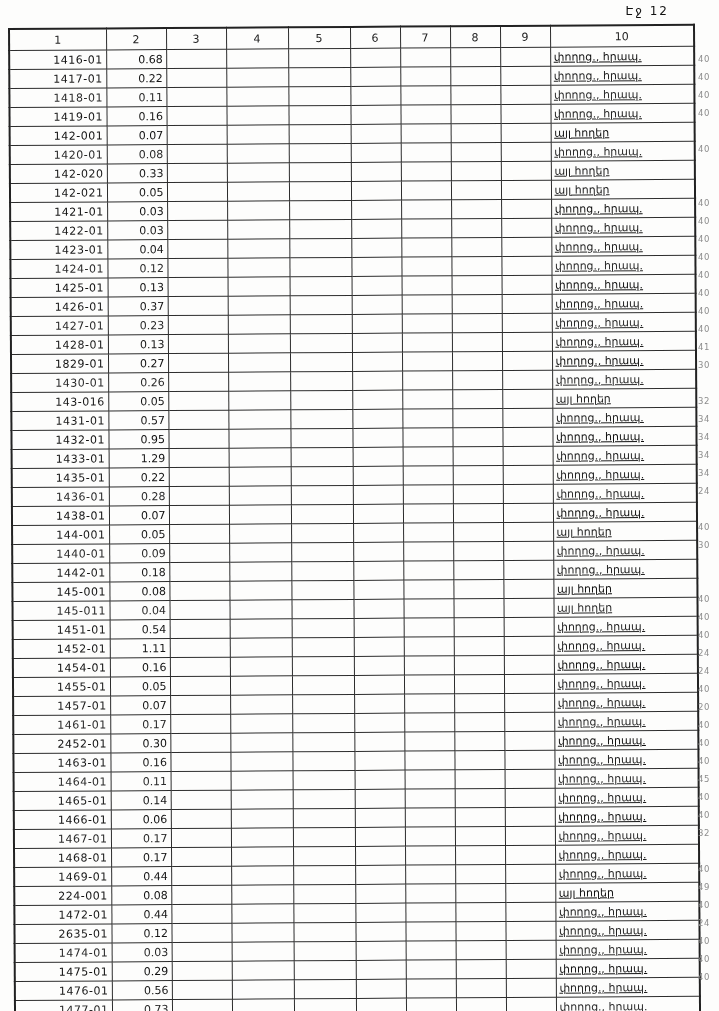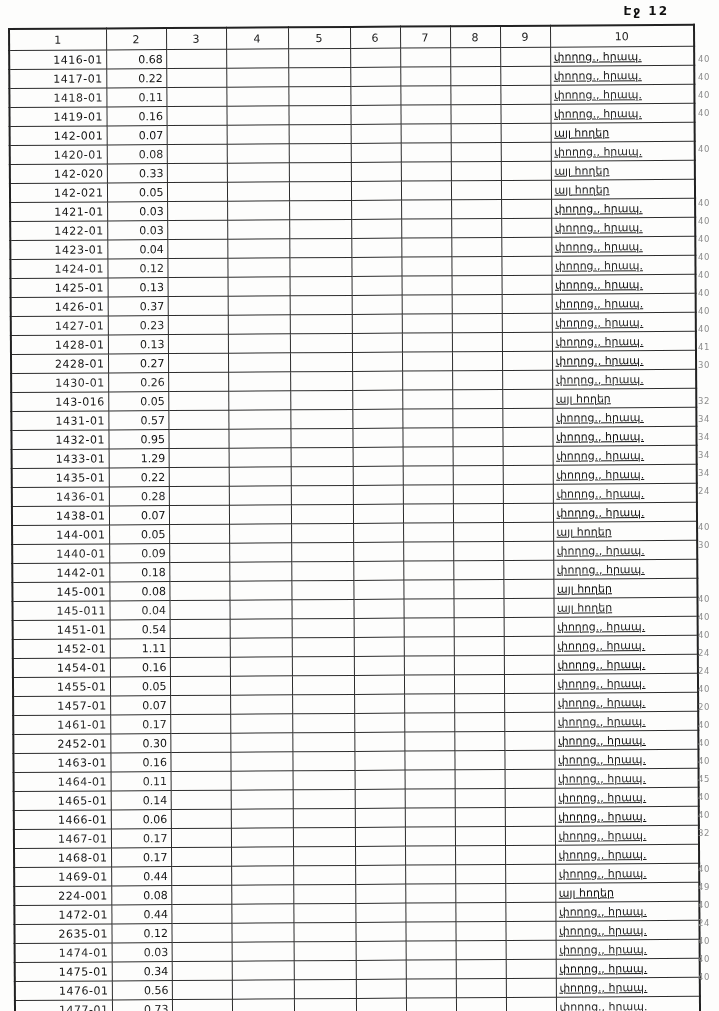--- a/index.html
+++ b/index.html
@@ -7,21 +7,21 @@
     width:719px;height:1011px;
     background:#fdfdfc;
     font-family:"DejaVu Sans","Liberation Sans",sans-serif;
     color:#171717;
     overflow:hidden;
     position:relative;
     -webkit-font-smoothing:antialiased;
   }
   .page-label{
     position:absolute;top:4px;right:50px;
-    font-size:12px;font-weight:bold;letter-spacing:2px;
+    font-size:12px;font-weight:normal;letter-spacing:2px;
     color:#111;
   }
   .scan-wrap{
     position:absolute;left:8px;top:28px;
     transform:rotate(-0.35deg);
     transform-origin:left top;
   }
   table.doc{
     border-collapse:collapse;
     table-layout:fixed;
@@ -290,21 +290,21 @@
     <td class="empty"></td>
     <td class="empty"></td>
     <td class="empty"></td>
     <td class="empty"></td>
     <td class="empty"></td>
     <td class="empty"></td>
     <td class="empty"></td>
     <td class="land">փողոց., հրապ.</td>
   </tr>
         <tr>
-    <td class="code">2428-01</td>
+    <td class="code">1829-01</td>
     <td class="val">0.27</td>
     <td class="empty"></td>
     <td class="empty"></td>
     <td class="empty"></td>
     <td class="empty"></td>
     <td class="empty"></td>
     <td class="empty"></td>
     <td class="empty"></td>
     <td class="land">փողոց., հրապ.</td>
   </tr>
@@ -675,21 +675,21 @@
     <td class="empty"></td>
     <td class="empty"></td>
     <td class="empty"></td>
     <td class="empty"></td>
     <td class="empty"></td>
     <td class="empty"></td>
     <td class="land">փողոց., հրապ.</td>
   </tr>
         <tr>
     <td class="code">1475-01</td>
-    <td class="val">0.34</td>
+    <td class="val">0.29</td>
     <td class="empty"></td>
     <td class="empty"></td>
     <td class="empty"></td>
     <td class="empty"></td>
     <td class="empty"></td>
     <td class="empty"></td>
     <td class="empty"></td>
     <td class="land">փողոց., հրապ.</td>
   </tr>
         <tr>

